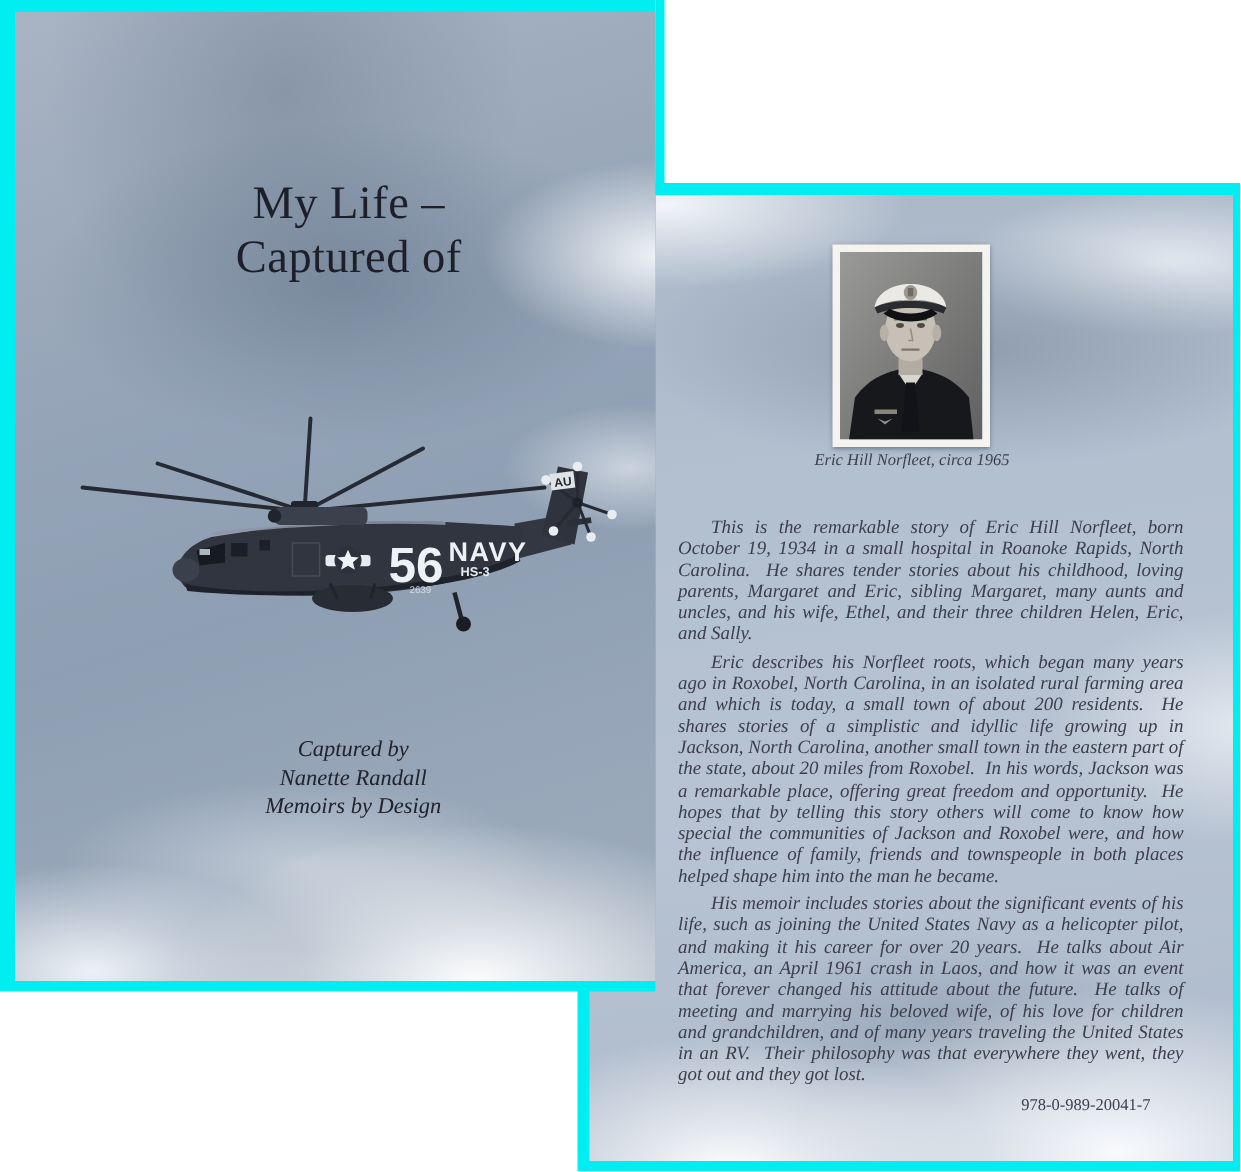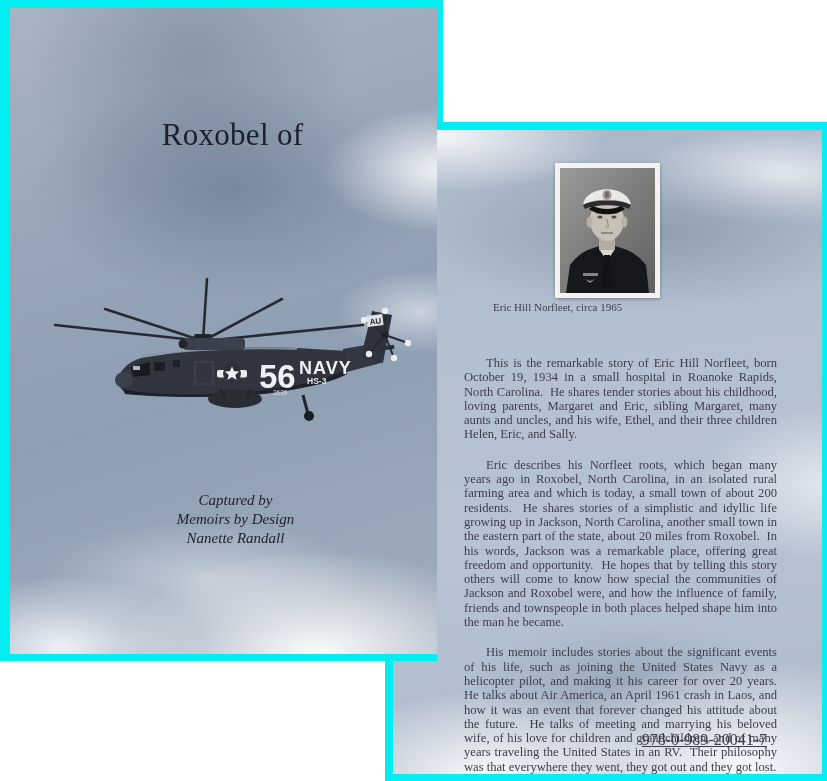--- a/index.html
+++ b/index.html
@@ -17,27 +17,27 @@
       radial-gradient(ellipse 220px 90px at 55% 86%, rgba(120,134,154,.40), rgba(120,134,154,0) 70%),
       radial-gradient(ellipse 180px 110px at 101% 55%, rgba(235,240,246,.8), rgba(235,240,246,0) 70%),
       radial-gradient(ellipse 230px 80px at 12% 1%, rgba(250,252,255,.9), rgba(250,252,255,0) 70%),
       radial-gradient(ellipse 320px 110px at 60% 16%, rgba(98,114,134,.42), rgba(98,114,134,0) 72%),
       radial-gradient(ellipse 200px 70px at 90% 7%, rgba(236,241,247,.85), rgba(236,241,247,0) 70%),
       linear-gradient(173deg,#aab7c7 0%,#b3c0d0 30%,#b7c3d2 62%,#adbacb 100%);}
   .portrait{position:absolute;left:162px;top:33px;width:105px;height:135px;
             background:#f4f3f0;box-shadow:0 1px 3px rgba(40,50,70,.45);
             box-sizing:border-box;padding:5px;}
   .portrait svg{display:block;width:95px;height:125px;}
-  .photo-caption{position:absolute;left:100px;top:171px;width:230px;
-                 font-size:11px;color:#3e404d;}
+  .photo-caption{position:absolute;left:100px;top:171px;width:230px;text-align:center;
+                 font-style:italic;font-size:11px;color:#3e404d;}
   .body-copy{position:absolute;left:55px;top:210px;width:345px;
              font-size:12.6px;line-height:14.3px;color:#3c3e4b;
              text-align:justify;}
-  .body-copy p{margin:16px;text-indent:22px;white-space:pre-wrap;}
-  .isbn{position:absolute;right:55px;top:601px;font-size:16px;color:#3c3e4b;text-decoration:underline;}
+  .body-copy p{margin:4px;text-indent:22px;white-space:pre-wrap;font-style:italic;}
+  .isbn{position:absolute;right:55px;top:601px;font-size:11px;color:#3c3e4b;}
 
   
   .front-cover{position:absolute;left:0;top:0;width:437px;height:661px;
                background:#00eef2;z-index:2;box-sizing:border-box;
                padding:8px 0 7px 10px;}
   .cyan-stub{position:absolute;left:437px;top:0;width:6px;height:130px;background:#00eef2;z-index:2;}
   .front-sky{position:relative;width:427px;height:646px;overflow:hidden;
     background:
       radial-gradient(ellipse 290px 150px at 72% 100%, rgba(255,255,255,.97), rgba(255,255,255,0) 70%),
       radial-gradient(ellipse 200px 100px at 12% 99%, rgba(248,251,255,.88), rgba(248,251,255,0) 72%),
@@ -110,21 +110,22 @@
       </div>
 
       <div class="isbn">978-0-989-20041-7</div>
     </div>
   </div>
 
   <div class="front-cover">
     <div class="front-sky">
 
       <div class="front-title">
-        <div>Roxobel of</div>
+        <div>My Life –</div>
+        <div>Captured of</div>
       </div>
 
       <svg class="heli" viewBox="0 0 395 165">
 
         <g stroke="#262a33" stroke-width="2.6" stroke-linecap="round">
           <path d="M158,66 L10,50"></path>
           <path d="M158,66 L60,34"></path>
           <path d="M158,66 L162,4"></path>
           <path d="M158,66 L237,24"></path>
           <path d="M158,66 C220,60 280,54 318,50"></path>
@@ -180,22 +181,22 @@
         </g>
 
         <text x="214" y="113" font-size="33" font-family="Liberation Sans, sans-serif" font-weight="bold" fill="#eef2f6">56</text>
         <text x="254" y="99" font-size="18" font-family="Liberation Sans, sans-serif" font-weight="bold" letter-spacing="1" fill="#eef2f6">NAVY</text>
         <text x="262" y="109" font-size="8.5" font-family="Liberation Sans, sans-serif" font-weight="bold" fill="#e6eaef">HS-3</text>
         <text x="228" y="120" font-size="6.5" font-family="Liberation Sans, sans-serif" fill="#d9dee5">2639</text>
       </svg>
 
       <div class="front-credit">
         <div>Captured by</div>
+        <div>Nanette Randall</div>
         <div>Memoirs by Design</div>
-        <div>Nanette Randall</div>
       </div>
 
     </div>
   </div>
 
   <div class="cyan-stub"></div>
 
 </div>
 
 </body></html>

